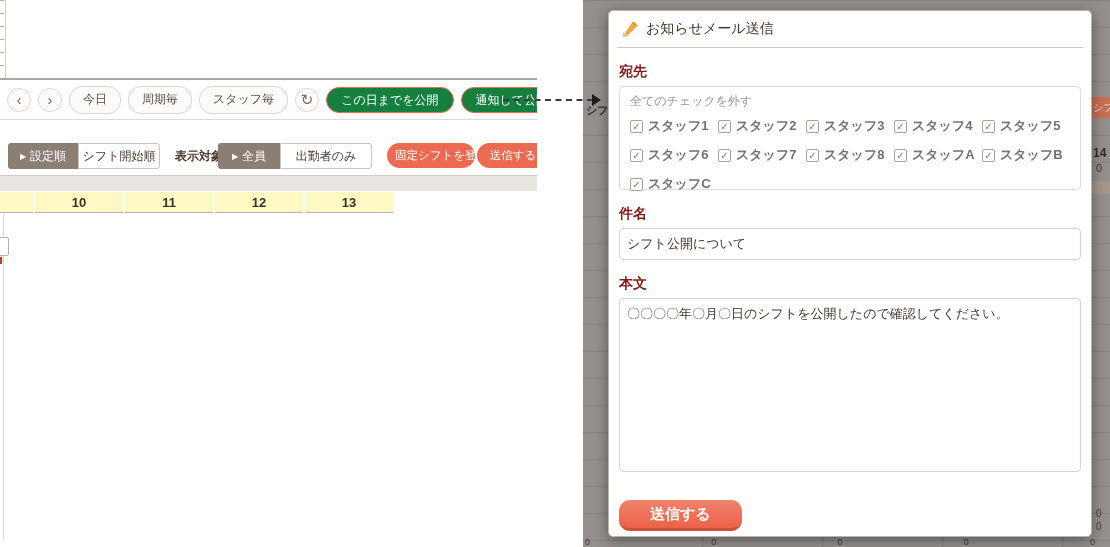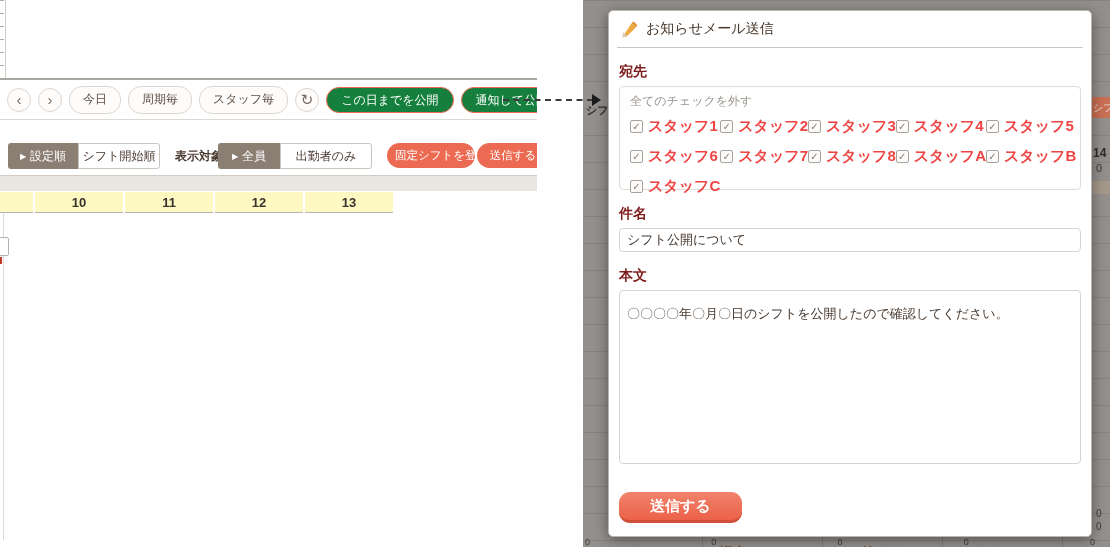--- a/index.html
+++ b/index.html
@@ -66,25 +66,25 @@
     border-radius:5px;box-shadow:0 3px 14px rgba(0,0,0,.4);box-sizing:border-box;z-index:4;padding:0 10px 10px 10px;}
   .modal-header{height:36px;display:flex;align-items:center;gap:8px;border-bottom:1px solid #ccc7c1;margin:0 -2px;padding:0 4px;}
   .modal-title{color:#453629;font-size:14px;text-align:center;}
   .sec-label{margin-top:15px;font-weight:bold;font-size:14px;color:#7f1d1d;}
   .recip-box{margin-top:5px;border:1px solid #dfdbd6;border-radius:4px;padding:6px 10px 10px 10px;height:104px;box-sizing:border-box;}
   .uncheck-link{color:#9a948e;font-size:12px;cursor:pointer;}
   .staff-grid{display:grid;grid-template-columns:repeat(5,1fr);row-gap:11px;margin-top:7px;}
   .staff-item{display:flex;align-items:center;gap:5px;cursor:pointer;}
   .cb{width:13px;height:13px;border:1px solid #a8a29b;border-radius:2px;background:#fcfbfa;color:#837d76;
     font-size:10px;line-height:12px;text-align:center;box-sizing:border-box;flex:0 0 13px;}
-  .staff-name{color:#ef4444;font-weight:bold;font-size:15px;white-space:nowrap;}
-  .subject-input{margin-top:5px;width:100%;height:24px;border:1px solid #d8d3ce;border-radius:4px;font-size:13px;
+  .staff-name{color:#737373;font-weight:bold;font-size:13px;white-space:nowrap;}
+  .subject-input{margin-top:5px;width:100%;height:32px;border:1px solid #d8d3ce;border-radius:4px;font-size:13px;
     color:#46382e;padding:0 7px;box-sizing:border-box;font-family:"Liberation Sans",sans-serif;}
   .body-area{margin-top:5px;width:100%;height:174px;border:1px solid #d8d3ce;border-radius:4px;font-size:13px;
-    color:#46382e;padding:13px 7px;box-sizing:border-box;resize:none;line-height:1.5;font-family:"Liberation Sans",sans-serif;}
+    color:#46382e;padding:5px 7px;box-sizing:border-box;resize:none;line-height:1.5;font-family:"Liberation Sans",sans-serif;}
   .send-btn{margin-top:24px;height:31px;padding:0 31px;background:linear-gradient(#f1836b,#ec6149);border:0;
     border-bottom:3px solid #cf5039;border-radius:11px;color:#fff;font-weight:bold;font-size:15px;cursor:pointer;
     font-family:"Liberation Sans",sans-serif;}
   .cancel-note{margin-top:21px;font-size:14px;color:#4a3a30;}
   .pencil{flex:0 0 17px;}
 </style>
 </head>
 <body>
 
 <div id="stage">

